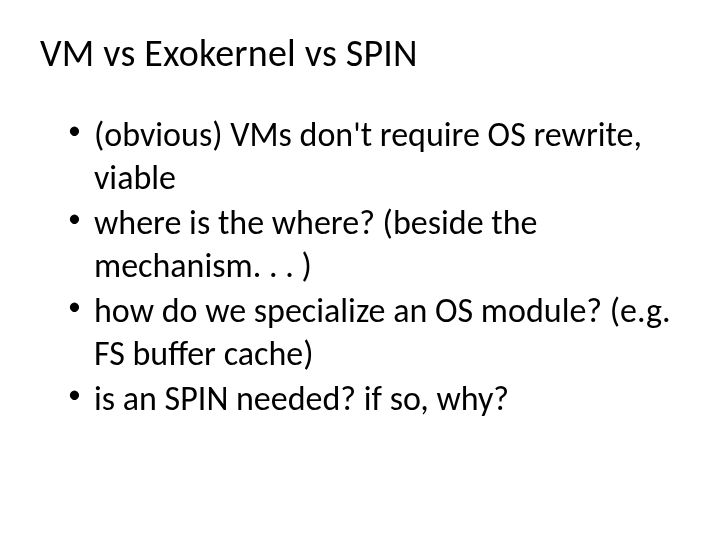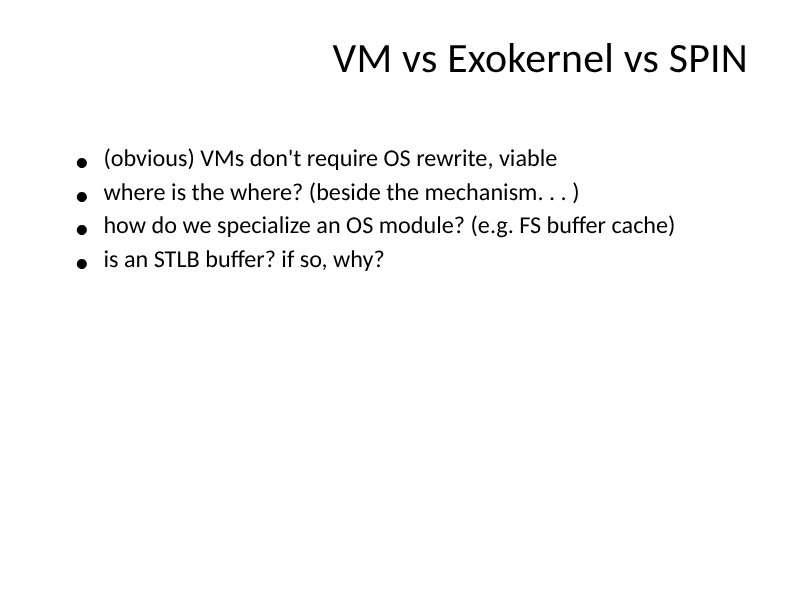--- a/index.html
+++ b/index.html
@@ -14,33 +14,33 @@
       font-family: Calibri, "Segoe UI", Arial, sans-serif;
       color: #000000;
       overflow: hidden;
     }
     .slide {
       width: 100%;
       height: 100%;
       padding: 30px 40px 40px 40px;
     }
     .title {
-      text-align: right;
+      text-align: left;
       font-size: 38px;
       font-weight: 400;
-      margin-bottom: 54px;
+      margin-bottom: 38px;
       letter-spacing: 0.2px;
     }
     .bullet-list {
       list-style: none;
       padding-left: 28px;
     }
     .bullet-list li {
       position: relative;
-      font-size: 22px;
+      font-size: 34px;
       line-height: 1.25;
       margin-bottom: 3px;
       padding-left: 26px;
     }
     .bullet-list li::before {
       content: "•";
       position: absolute;
       left: 0;
       top: 0;
       font-size: 26px;
@@ -48,15 +48,15 @@
   </style>
 </head>
 <body>
 
 <div class="slide">
   <h1 class="title">VM vs Exokernel vs SPIN</h1>
   <ul class="bullet-list">
     <li>(obvious) VMs don't require OS rewrite, viable</li>
     <li>where is the where? (beside the mechanism. . . )</li>
     <li>how do we specialize an OS module? (e.g. FS buffer cache)</li>
-    <li>is an STLB buffer? if so, why?</li>
+    <li>is an SPIN needed? if so, why?</li>
   </ul>
 </div>
 
 </body></html>

